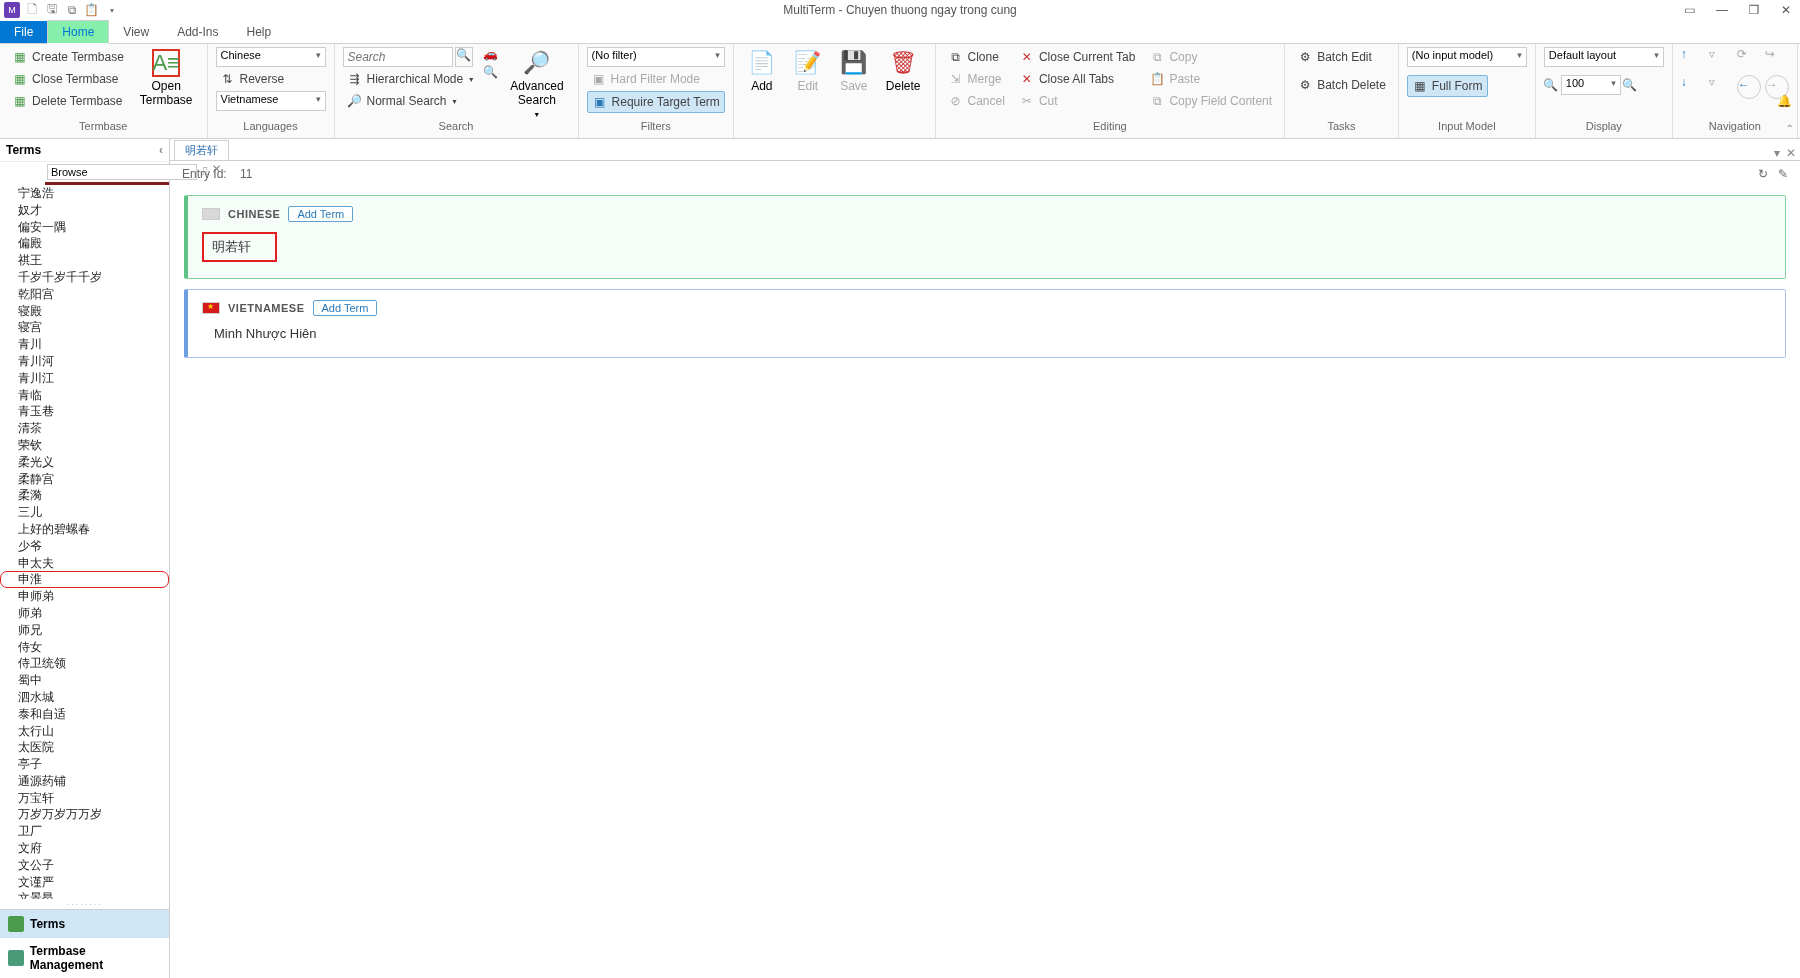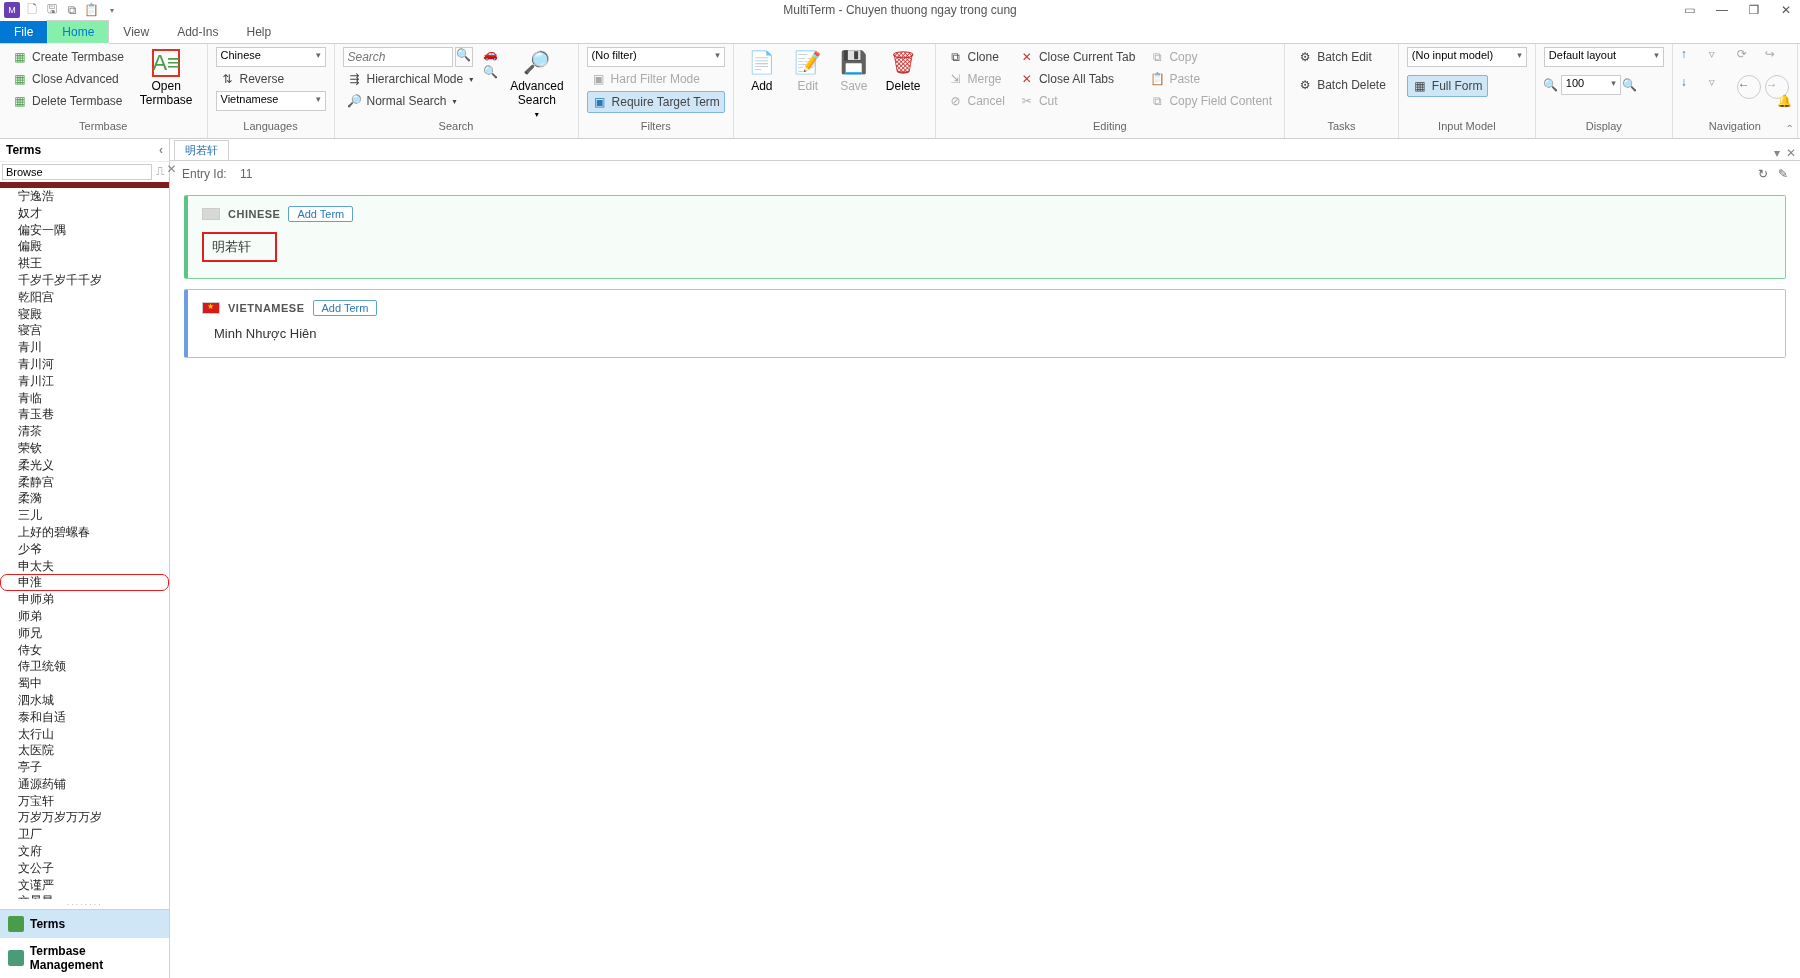--- a/index.html
+++ b/index.html
@@ -33,21 +33,21 @@
 .select { border: 1px solid #ccc; background: #fff; padding: 1px 16px 1px 4px; height: 20px; min-width: 110px; position: relative; font-size: 11px; }
 .select::after { content: "▾"; position: absolute; right: 4px; top: 2px; color: #666; font-size: 9px; }
 .input { border: 1px solid #ccc; background: #fff; padding: 1px 4px; height: 20px; width: 110px; font-style: italic; color: #888; }
 .toggle-active { background: #cfe6f7; border: 1px solid #7eb6de; border-radius: 2px; }
 .chevron-expand { position: absolute; right: 6px; bottom: 4px; color: #888; font-size: 10px; }
 
 
 .main { display: flex; height: calc(978px - 20px - 24px - 95px); }
 .sidebar { width: 170px; border-right: 1px solid #d0d0d0; display: flex; flex-direction: column; background: #fff; }
 .side-hdr { display: flex; justify-content: space-between; align-items: center; padding: 4px 6px; font-weight: bold; font-size: 14px; border-bottom: 1px solid #eee; }
-.side-search { display: flex; border-bottom: 6px solid #7f1d1d; }
+.side-search { display: flex; border-bottom: 3px solid #7f1d1d; margin-left: 45px; }
 .side-search input { flex: 1; border: 1px solid #ccc; padding: 1px 3px; font-size: 11px; margin: 2px; }
 .side-search .x { width: 16px; text-align: center; color: #888; }
 .termlist { flex: 1; overflow-y: auto; font-size: 12px; line-height: 1.4; position: relative; }
 .termlist::-webkit-scrollbar { width: 16px; }
 .termlist::-webkit-scrollbar-track { background: #f0f0f0; }
 .termlist::-webkit-scrollbar-thumb { background: #c8c8c8; }
 .term-item { padding: 0 18px; color: #222; white-space: nowrap; cursor: pointer; }
 .term-item.hl { outline: 1.5px solid #e02020; outline-offset: -1px; border-radius: 7px; }
 .side-nav { border-top: 1px solid #d0d0d0; }
 .side-nav-item { display: flex; align-items: center; gap: 6px; padding: 6px 8px; cursor: pointer; }
@@ -113,21 +113,21 @@
 
   <div class="rgroup">
     <div class="rgroup-body">
       <div class="vstack">
         <div class="rbtn">
             <span class="ico" style="color:#4a9b4a">▦</span>
             <span>Create Termbase</span>
           </div>
         <div class="rbtn">
             <span class="ico" style="color:#4a9b4a">▦</span>
-            <span>Close Advanced</span>
+            <span>Close Termbase</span>
           </div>
         <div class="rbtn">
             <span class="ico" style="color:#4a9b4a">▦</span>
             <span>Delete Termbase</span>
           </div>
       </div>
       <div class="bigbtn">
         <span class="ico" style="color:#4a9b4a;border:2px solid #d32;padding:2px;">A≡</span>
         <span style="white-space:pre-line">Open
 Termbase</span>

